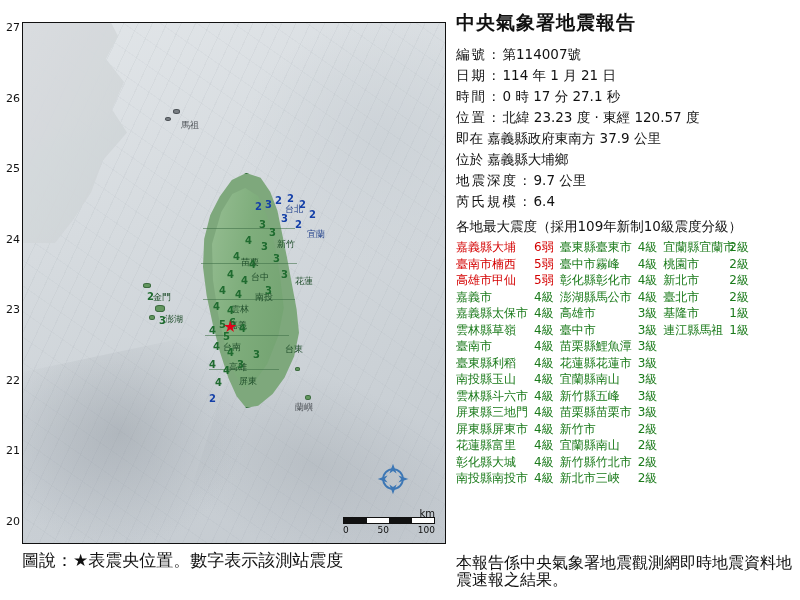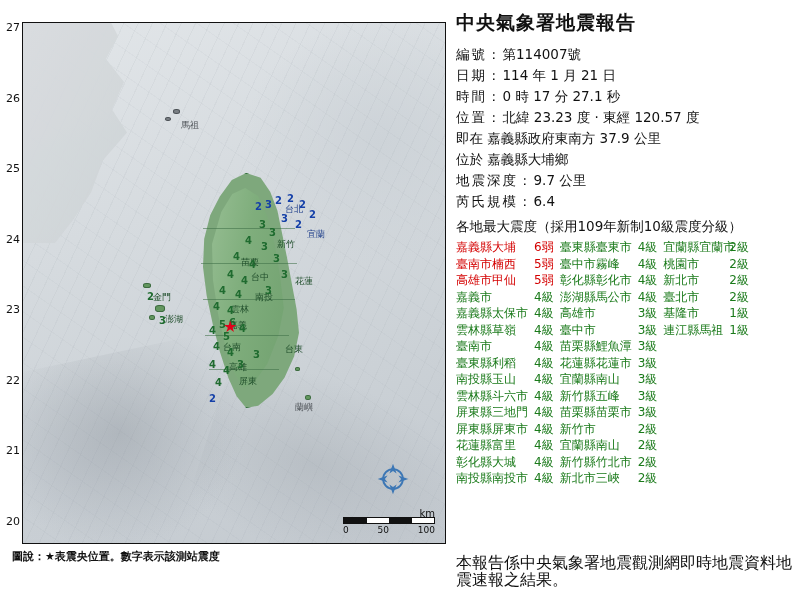--- a/index.html
+++ b/index.html
@@ -116,22 +116,22 @@
 
   .scalebar { position:absolute; right:10px; bottom:8px; width:92px; }
   .scalebar .bar { display:flex; height:7px; border:1px solid #111; }
   .scalebar .bar i { flex:1; }
   .scalebar .bar i:nth-child(odd){ background:#111; }
   .scalebar .bar i:nth-child(even){ background:#fff; }
   .scalebar .nums { display:flex; justify-content:space-between; font-size:9px; color:#111; margin-top:1px;}
   .km-label { position:absolute; right:10px; bottom:24px; font-size:10px; color:#111; }
 
   .legend {
-    position:absolute; left:8px; top:543px; width:424px;
-    font-size:11px; color:#111;font-weight:bold;
+    position:absolute; left:18px; top:543px; width:424px;
+    font-size:17px; color:#111;
   }
 
   .compass {
     position:absolute; right:34px; bottom:46px; width:36px; height:36px;
     color:#2f6fb3; opacity:.9;
   }
 
   
   .report {
     position:absolute; left:456px; top:10px; width:338px; height:584px;

